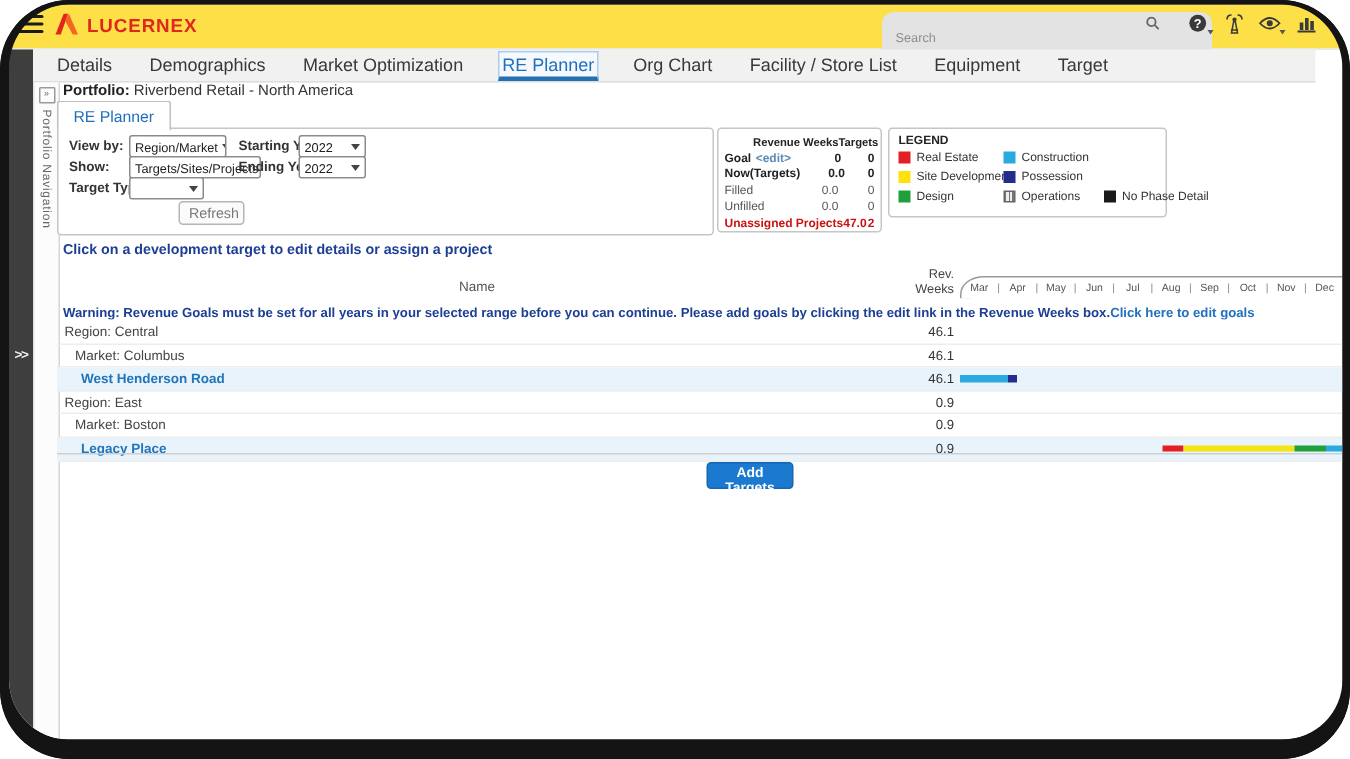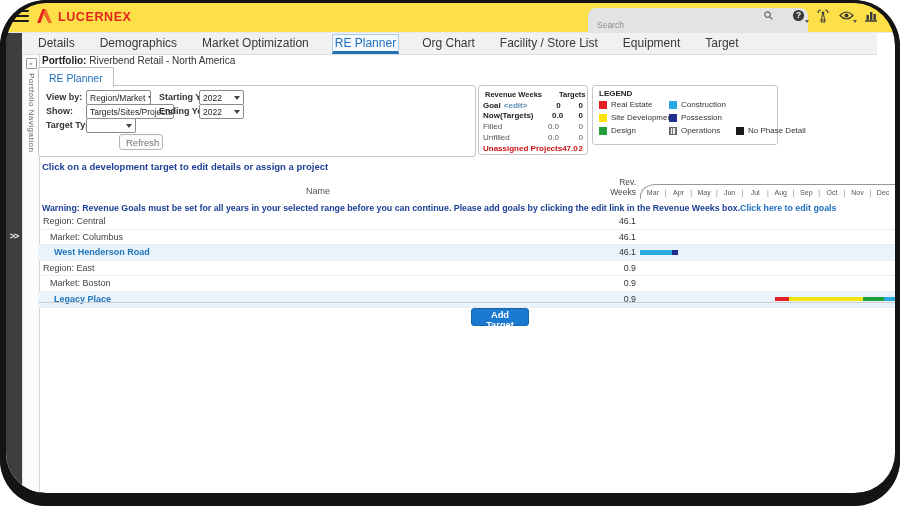--- a/index.html
+++ b/index.html
@@ -195,21 +195,21 @@
       <div class="fselect" style="left:47px;top:32px;width:42px;">
           <span></span>
           <span class="caret"></span>
         </div>
       <button class="refresh">Refresh</button>
     </div>
 
     <div class="sumbox">
       <div class="sumrow hdr">
         <span class="lab"></span>
-        <span class="wk" style="margin-right:17px;text-align:right;">Revenue Weeks</span>
+        <span class="wk" style="margin-right:0;text-align:right;">Revenue Weeks</span>
         <span class="tg">Targets</span>
       </div>
       <div id="sum-rows">
           <div class="sumrow strong">
             <span class="lab">Goal<span class="editlink">&lt;edit&gt;</span></span>
             <span class="wk">0</span>
             <span class="tg">0</span>
           </div>
           <div class="sumrow strong">
             <span class="lab">Now(Targets)</span>
@@ -329,16 +329,16 @@
           <div class="bar" style="left: 737px;">
             <i style="width: 14px; background: rgb(227, 30, 37);"></i>
             <i style="width: 74px; background: rgb(242, 229, 18);"></i>
             <i style="width: 21px; background: rgb(31, 160, 58);"></i>
             <i style="width: 19px; background: rgb(41, 171, 226);"></i>
           </div>
         </div>
       </div>
     <div class="tdivider"></div>
 
-    <button class="add-btn">Add Target</button>
+    <button class="add-btn">Add Targets</button>
   </div>
   <div class="bezel"></div>
 </div>
 
 </body></html>

